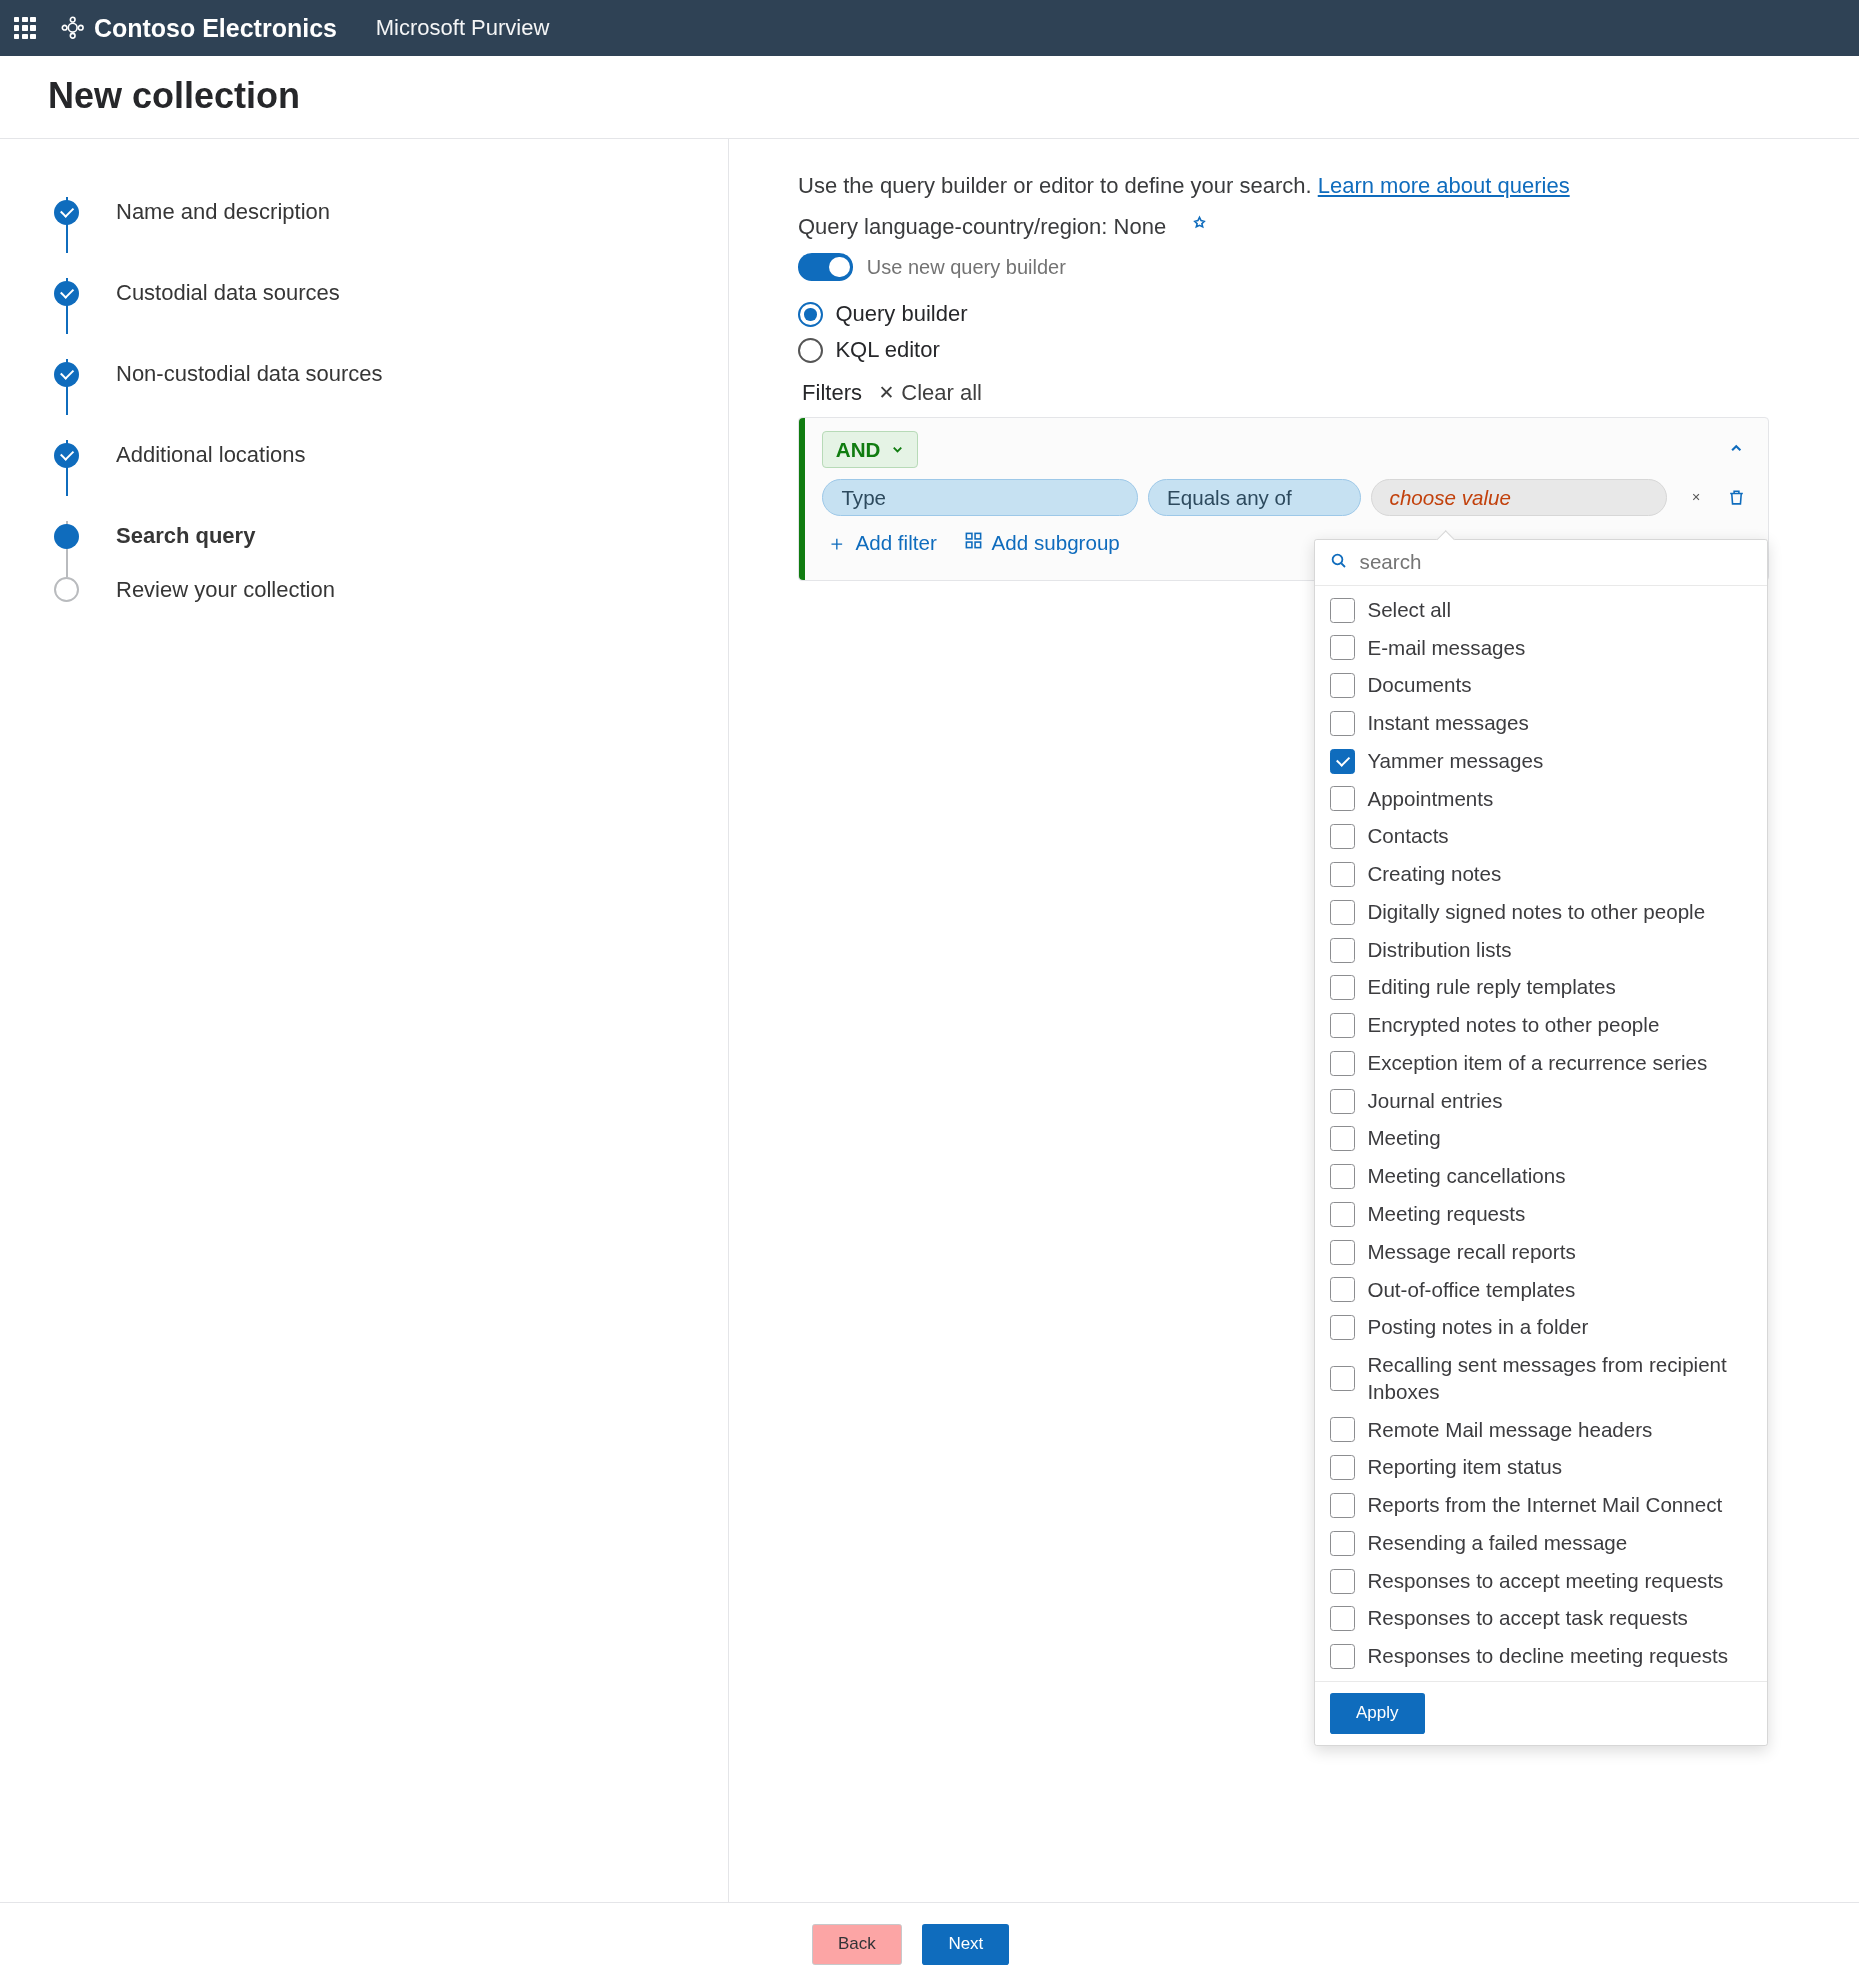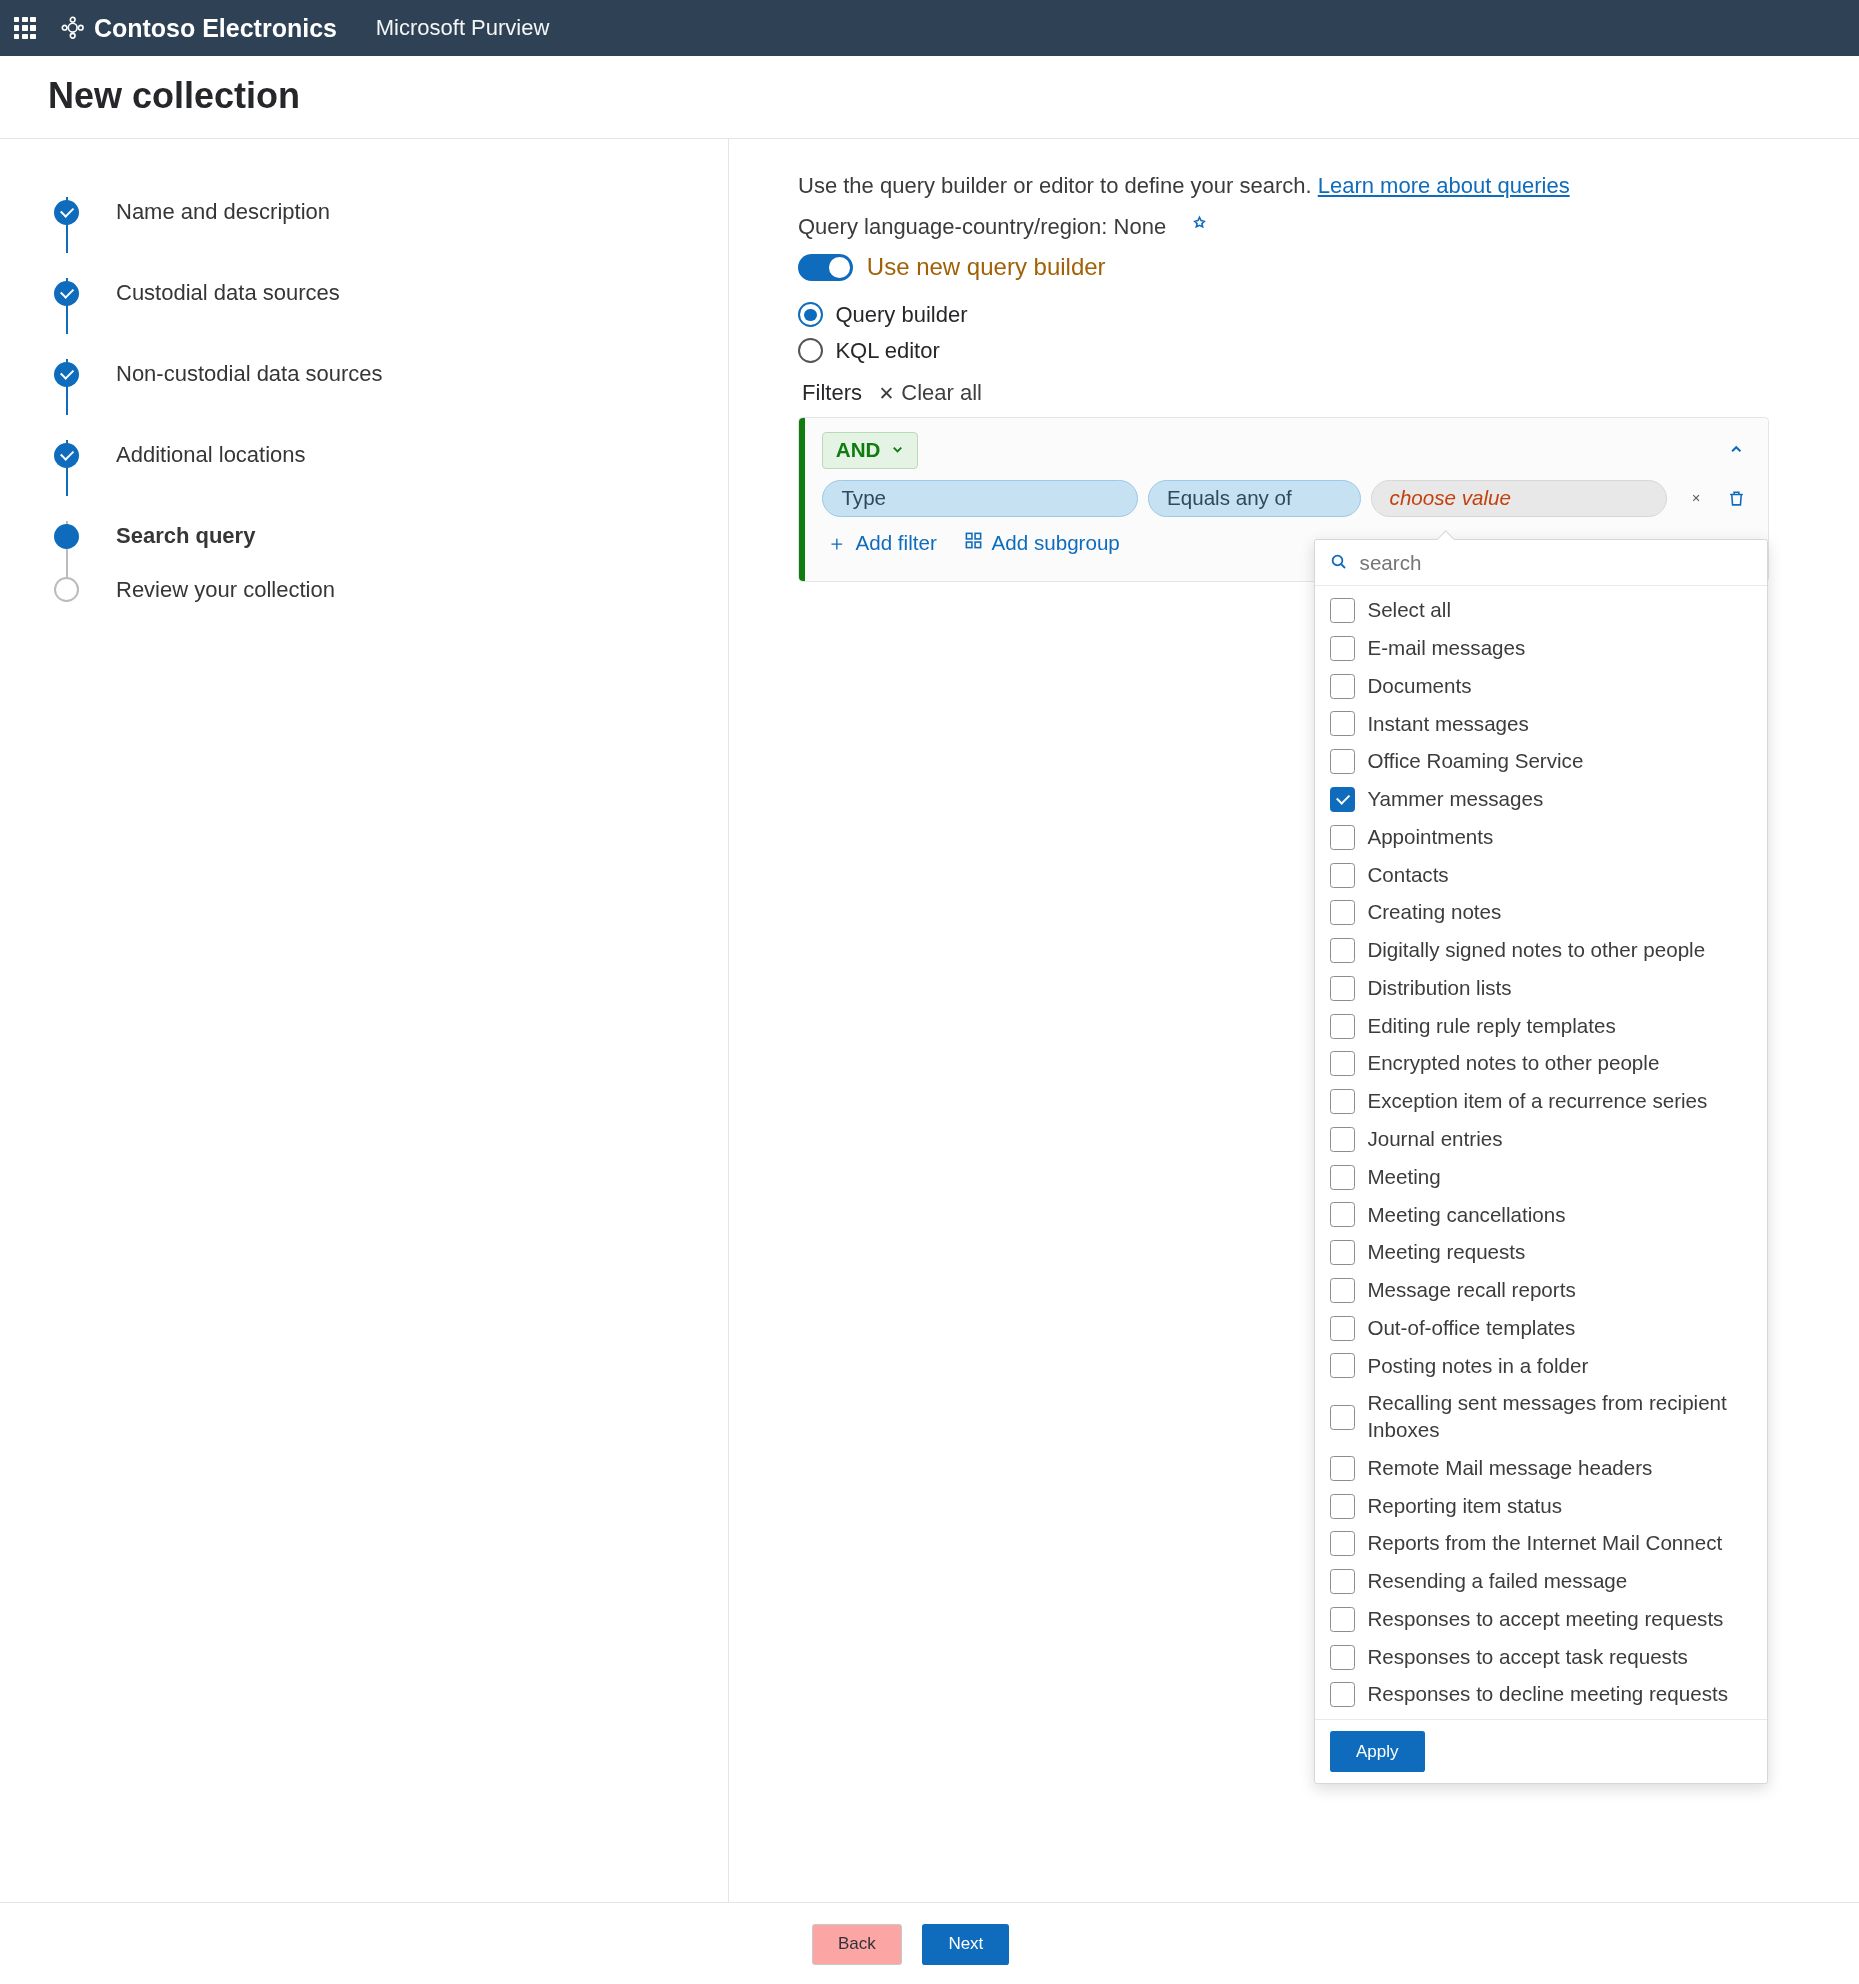--- a/index.html
+++ b/index.html
@@ -59,21 +59,21 @@
   
   .main-heading{font-size:30px;font-weight:700;margin:0 0 18px;}
   .main-sub{font-size:22px;color:#3a3b3d;margin:0 0 15px;}
   .main-sub a{color:var(--link);text-decoration:underline;}
   .query-locale{font-size:22px;color:#3a3b3d;margin:0 0 13.8px;display:flex;align-items:center;gap:24px;}
   .edit-icon{color:var(--accent);}
 
   .toggle-row{display:flex;align-items:center;gap:13.8px;margin-bottom:20.6px;}
   .toggle{width:55px;height:27.5px;border-radius:13.8px;background:var(--accent);position:relative;cursor:pointer;}
   .toggle .knob{position:absolute;right:3.4px;top:3.4px;width:20.6px;height:20.6px;border-radius:50%;background:#fff;}
-  .toggle-label{font-size:24px;color:#a16207;}
+  .toggle-label{font-size:20px;color:#737373;}
 
   .radio-group{margin-bottom:16.5px;}
   .radio-row{display:flex;align-items:center;gap:12.4px;font-size:22px;margin-bottom:9.6px;cursor:pointer;}
   .radio{width:25px;height:25px;border-radius:50%;border:2.1px solid #555;display:flex;align-items:center;justify-content:center;}
   .radio.selected{border-color:var(--accent);}
   .radio.selected:after{content:"";width:12.4px;height:12.4px;border-radius:50%;background:var(--accent);}
 
   .filters-bar{display:flex;align-items:center;gap:16.5px;font-size:22px;margin-left:4.1px;margin-bottom:11px;}
   .filters-bar .clear{display:flex;align-items:center;gap:6.9px;color:#3f3f3f;cursor:pointer;}
   .x-icon{font-size:19px;}
@@ -307,24 +307,20 @@
             </div>
             <div class="opt">
               <div class="cb"></div>
               <span>Documents</span>
             </div>
             <div class="opt">
               <div class="cb"></div>
               <span>Instant messages</span>
             </div>
             <div class="opt">
-              <div class="cb"></div>
-              <span>Office Roaming Service</span>
-            </div>
-            <div class="opt">
               <div class="cb checked"></div>
               <span>Yammer messages</span>
             </div>
             <div class="opt">
               <div class="cb"></div>
               <span>Appointments</span>
             </div>
             <div class="opt">
               <div class="cb"></div>
               <span>Contacts</span>

